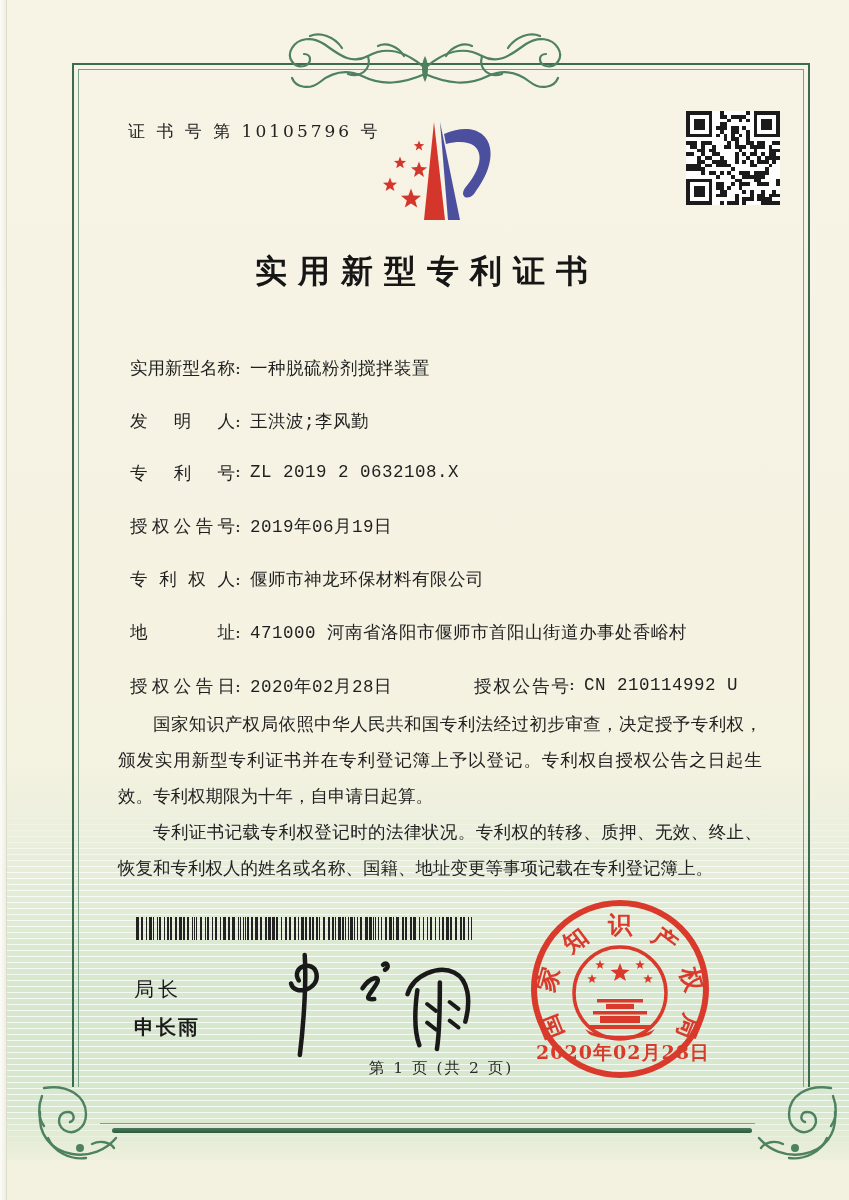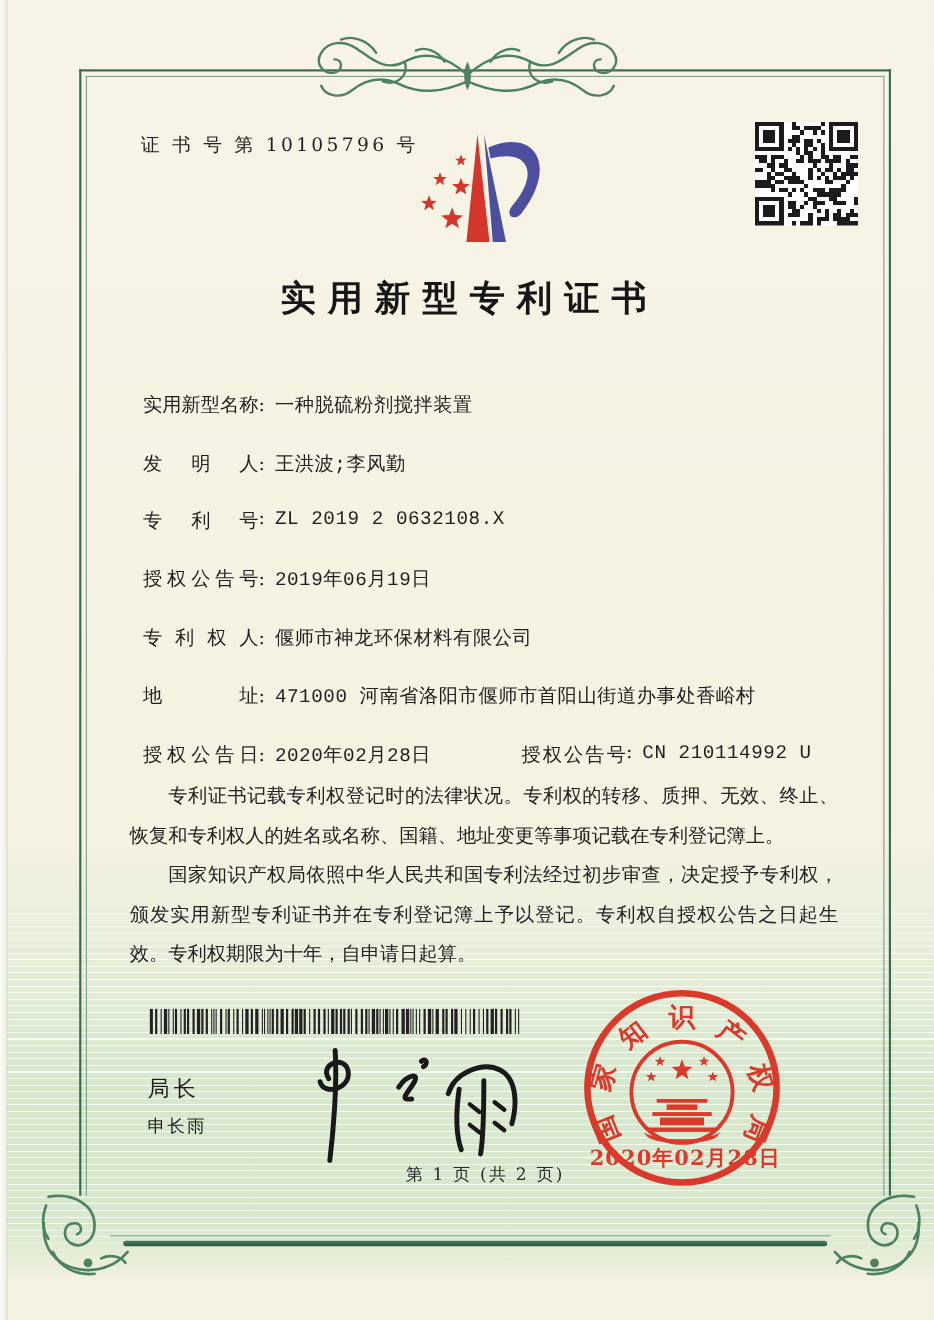--- a/index.html
+++ b/index.html
@@ -55,21 +55,21 @@
   .pair2 { position:absolute; left:344px; top:0; }
   .pair2 .flabel { width:95px; }
 
   .body-text { position:absolute; left:118px; top:706px; width:644px;
     font-size:17.5px; line-height:36px; text-align:justify; color:#222; }
   .body-text p { text-indent:2em; }
 
   .barcode { position:absolute; left:136px; top:917px; width:340px; height:23px; }
 
   .sig-title { position:absolute; left:134px; top:976px; font-size:20px; letter-spacing:4px; color:#1c1c1c; }
-  .sig-name  { position:absolute; left:134px; top:1014px; font-size:16px; letter-spacing:2px; color:#1c1c1c; }
+  .sig-name  { position:absolute; left:134px; top:1014px; font-size:20px; letter-spacing:2px; color:#1c1c1c;font-weight:bold; }
   .signature-svg { position:absolute; left:245px; top:948px; width:235px; height:112px; }
 
   .seal-svg { position:absolute; left:527px; top:896px; width:186px; height:186px; }
   .seal-date { position:absolute; left:528px; top:1040px; width:190px; text-align:center;
     font-size:19px; font-weight:600; letter-spacing:1px; color:var(--seal-red,#d93a2b); }
 
   .page-info { position:absolute; left:72px; top:1058px; width:738px; text-align:center;
     font-size:15.5px; letter-spacing:2px; color:#2a2a2a; }
   .back-note { position:absolute; left:0; top:1156px; width:849px; text-align:center;
     font-size:15.5px; letter-spacing:3px; color:#3a3a3a; }
@@ -463,22 +463,22 @@
     </div>
     <div class="field-row" style="top:318px">
       <span class="flabel">授权公告日</span><span class="fcolon">:</span><span class="fvalue">2020年02月28日</span>
       <span class="pair2">
         <span class="flabel">授权公告号</span><span class="fcolon">:</span><span class="fvalue">CN 210114992 U</span>
       </span>
     </div>
   </div>
 
   <div class="body-text">
+    <p>国家知识产权局依照中华人民共和国专利法经过初步审查，决定授予专利权，颁发实用新型专利证书并在专利登记簿上予以登记。专利权自授权公告之日起生效。专利权期限为十年，自申请日起算。</p>
     <p>专利证书记载专利权登记时的法律状况。专利权的转移、质押、无效、终止、恢复和专利权人的姓名或名称、国籍、地址变更等事项记载在专利登记簿上。</p>
-    <p>国家知识产权局依照中华人民共和国专利法经过初步审查，决定授予专利权，颁发实用新型专利证书并在专利登记簿上予以登记。专利权自授权公告之日起生效。专利权期限为十年，自申请日起算。</p>
   </div>
 
   <svg class="barcode" id="barcode-svg" viewBox="0 0 340 23" preserveAspectRatio="none">
       <rect x="0" y="0" width="3" height="23" fill="#222222"></rect>
       <rect x="5" y="0" width="2" height="23" fill="#222222"></rect>
       <rect x="10" y="0" width="1" height="23" fill="#222222"></rect>
       <rect x="13" y="0" width="3" height="23" fill="#222222"></rect>
       <rect x="17" y="0" width="1" height="23" fill="#222222"></rect>
       <rect x="21" y="0" width="1" height="23" fill="#222222"></rect>
       <rect x="23" y="0" width="2" height="23" fill="#222222"></rect>

